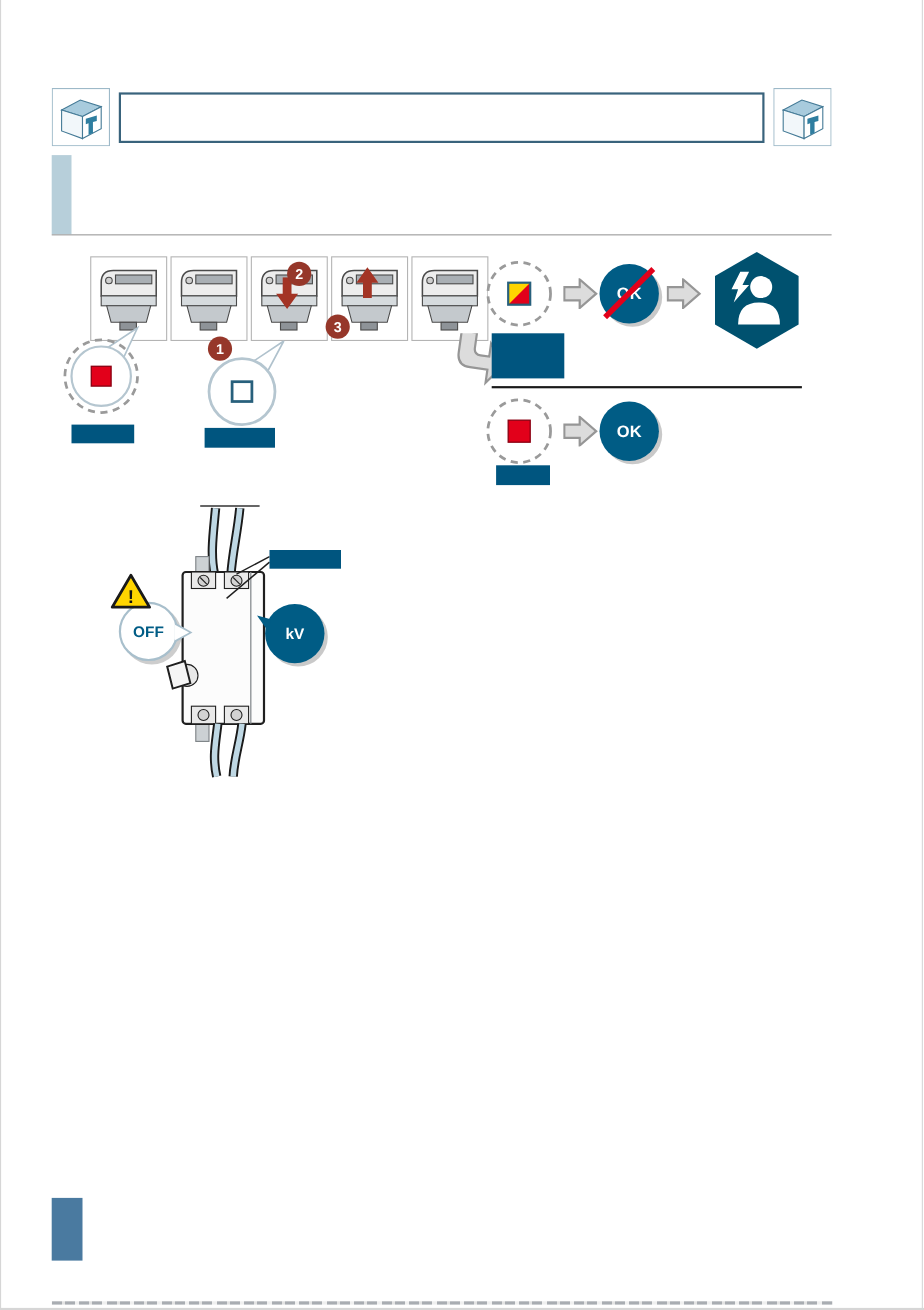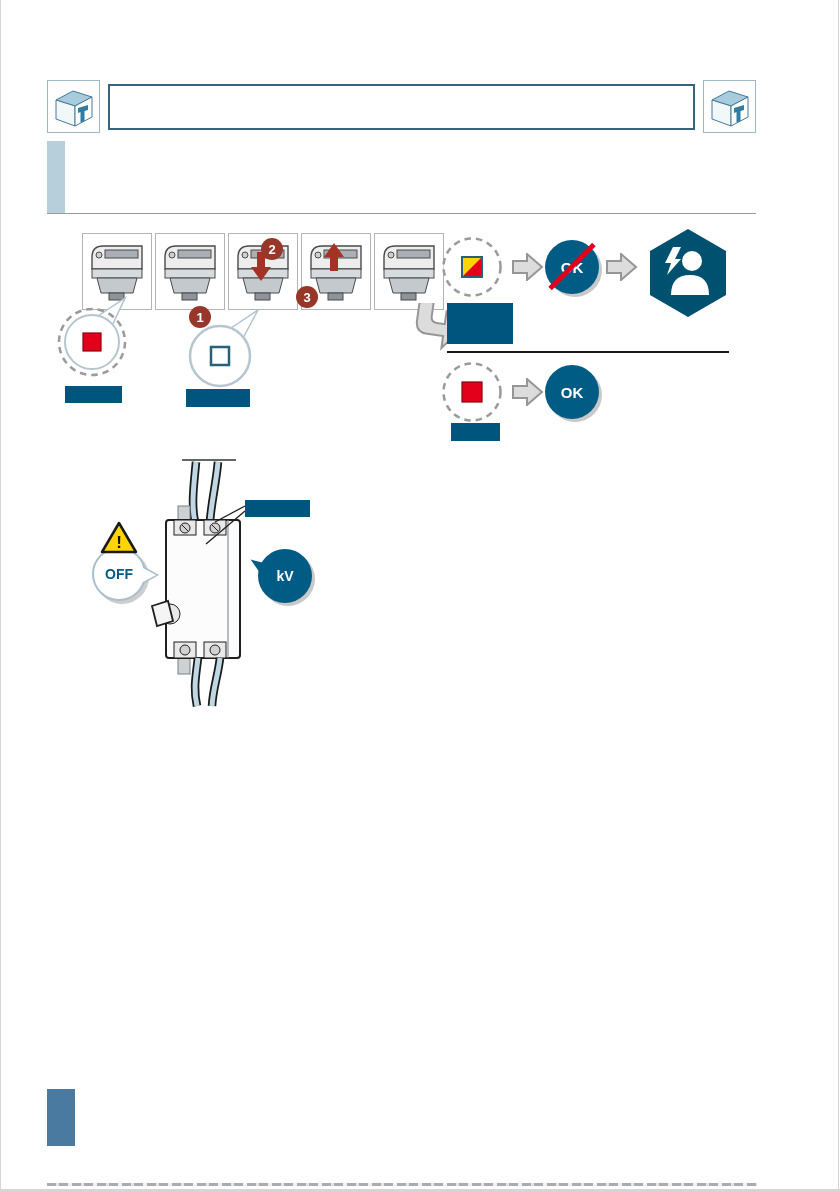--- a/index.html
+++ b/index.html
@@ -240,27 +240,27 @@
   </div>
   <div class="bar" style="left:245px;top:500px;width:65px;height:17px;z-index:5;"></div>
 
   <div class="abs" style="left:99px;top:520px;z-index:7;">
     <svg width="40" height="36" viewBox="0 0 40 36">
       <polygon points="20,3 37,32 3,32" fill="#ffd500" stroke="#1a1a1a" stroke-width="2.5" stroke-linejoin="round"></polygon>
       <text x="20" y="28" text-anchor="middle" font-family="Liberation Sans, sans-serif" font-size="17" font-weight="bold" fill="#111111">!</text>
     </svg>
   </div>
 
-  <div class="off-bubble" style="left:92px;top:547px;text-align:center;">
+  <div class="off-bubble" style="left:108px;top:547px;text-align:center;">
     <span class="off-tail-border"></span>
     <span class="off-tail"></span>
     <span>OFF</span>
   </div>
 
-  <div class="circle-btn" style="left:241px;top:549px;font-size:14px;margin-left:17px;">
+  <div class="circle-btn" style="left:241px;top:549px;font-size:14px;">
     <span class="kv-tail"></span>
     <span>kV</span>
   </div>
 
   <div class="abs" style="left:47px;top:1089px;width:28px;height:57px;background:#4a7aa0;"></div>
 
   <div class="footer-line" style="left:47px;top:1183px;width:710px;height:3px;"></div>
 
 </div>
 

